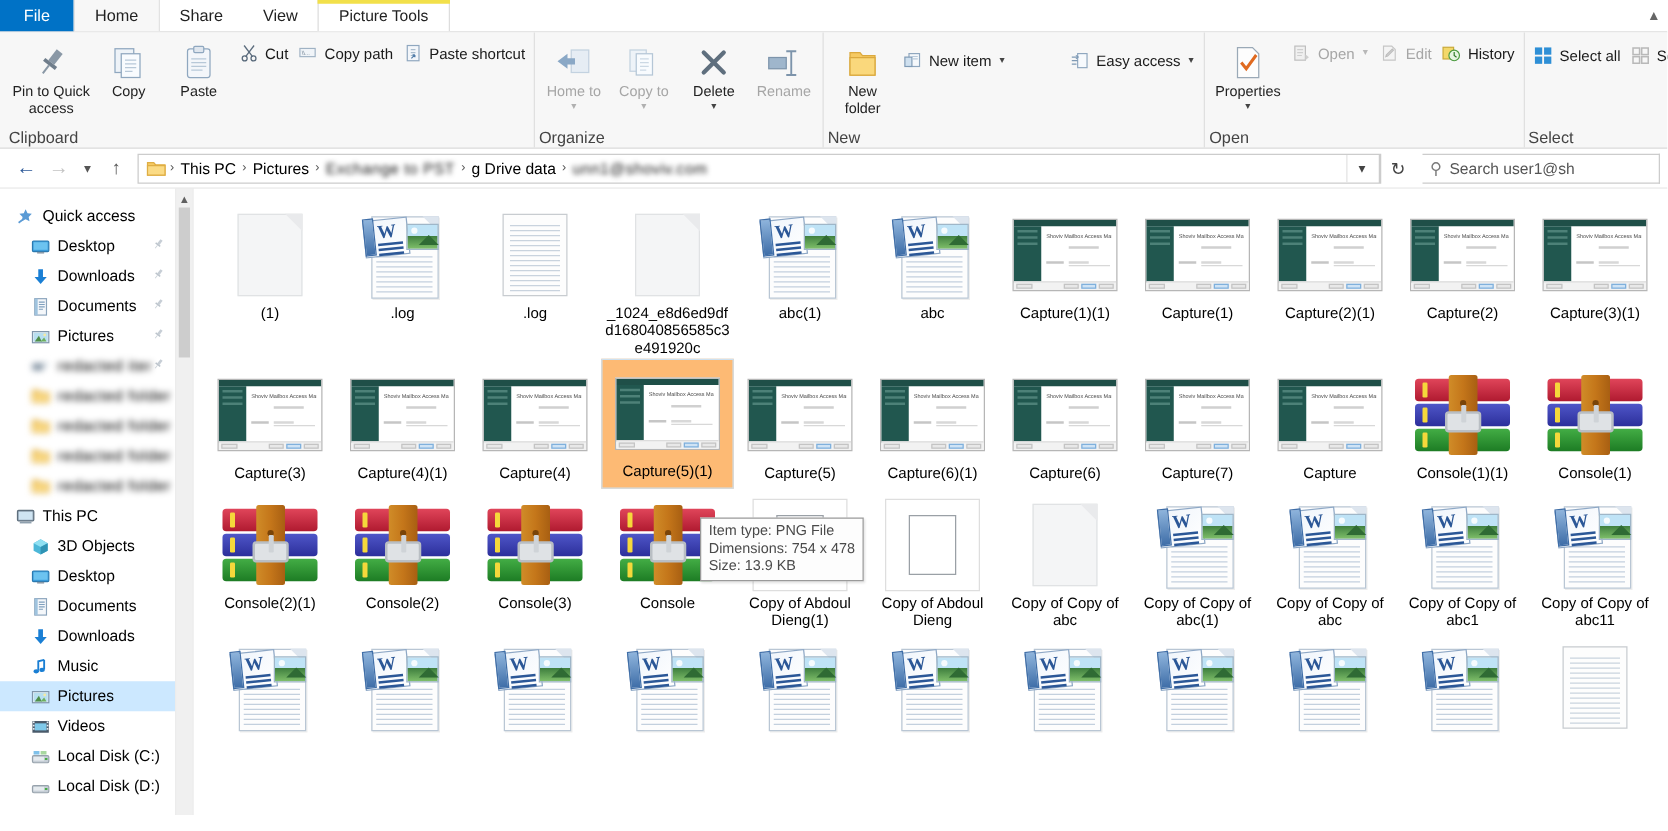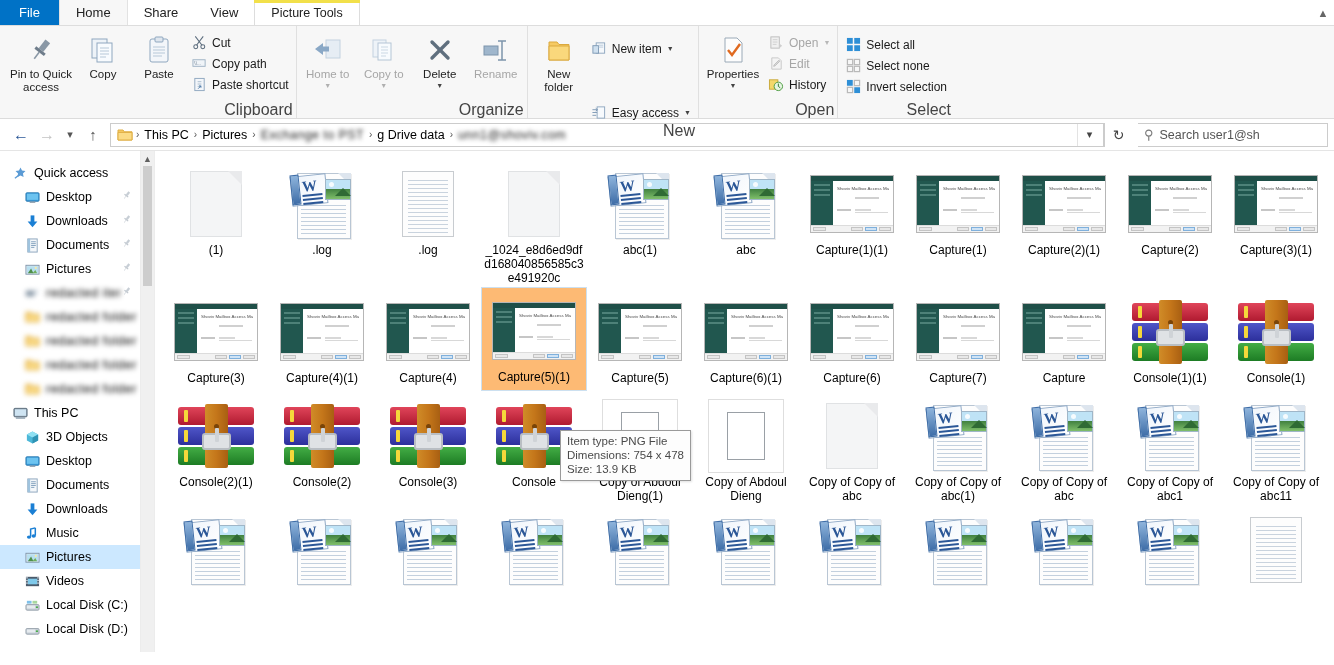--- a/index.html
+++ b/index.html
@@ -79,22 +79,22 @@
     padding: 0 3px;
   }
   .group + .group { border-left: 1px solid #e0e0e0; }
   .group-body {
     flex: 1;
     display: flex;
     align-items: flex-start;
     padding-top: 4px;
   }
   .group-title {
-    text-align: right;
-    font-size: 16px;
+    text-align: left;
+    font-size: 13px;
     color: #444;
     height: 16px;
     line-height: 16px;
     padding-bottom: 2px;
   }
 
   
   .btn-lg {
     width: 56px;
     display: flex; flex-direction: column; align-items: center;
@@ -108,21 +108,21 @@
     font-size: 11.5px;
     line-height: 12.5px;
     margin-top: 3px;
     color: #222;
   }
   .btn-lg.disabled .lbl { color: #a6a6a6; }
   .caret { font-size: 7px; line-height: 7px; color: #444; margin-top: 1px; }
   .caret.dim { color: #b0b0b0; }
 
   
-  .btn-col { display: flex; flex-direction: column; justify-content: flex-start; padding-top: 2px; }
+  .btn-col { display: flex; flex-direction: row; justify-content: flex-start; padding-top: 2px; }
   .btn-sm {
     display: flex; align-items: center;
     height: 21px;
     padding: 0 4px 0 2px;
     cursor: default;
     white-space: nowrap;
   }
   .btn-sm .ico {
     width: 20px; height: 18px;
     display: flex; align-items: center; justify-content: center;
@@ -1037,21 +1037,21 @@
         </span>
         <span class="nlbl">Local Disk (D:)</span>
       </div>
     </div>
   <div class="nav-scroll">
     <div class="arrow">▲</div>
     <div class="thumb"></div>
   </div>
 
   <div class="files" id="filelist">
-    <div class="tooltip" style="left:405px; top:263px;margin-top:16px;">
+    <div class="tooltip" style="left:405px; top:263px;">
       <div>Item type: PNG File</div>
       <div>Dimensions: 754 x 478</div>
       <div>Size: 13.9 KB</div>
     </div>
   <div class="row">
         <div class="cell">
           <div class="thumbwrap">
             <div class="doc-blank"></div>
           </div>
           <div class="cap">(1)</div>

